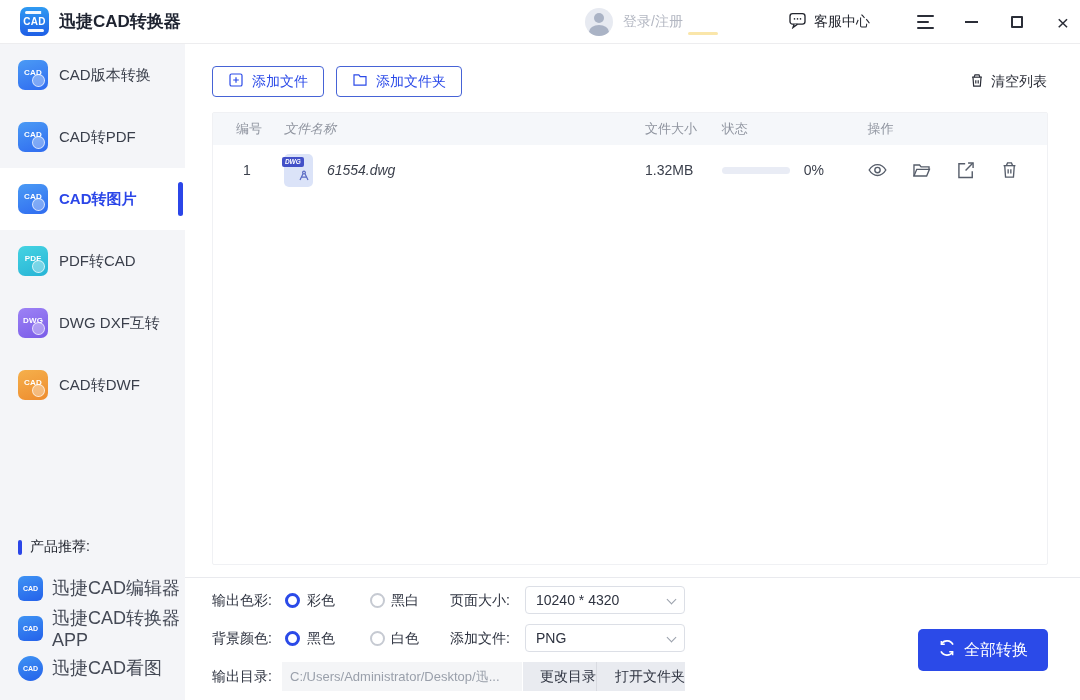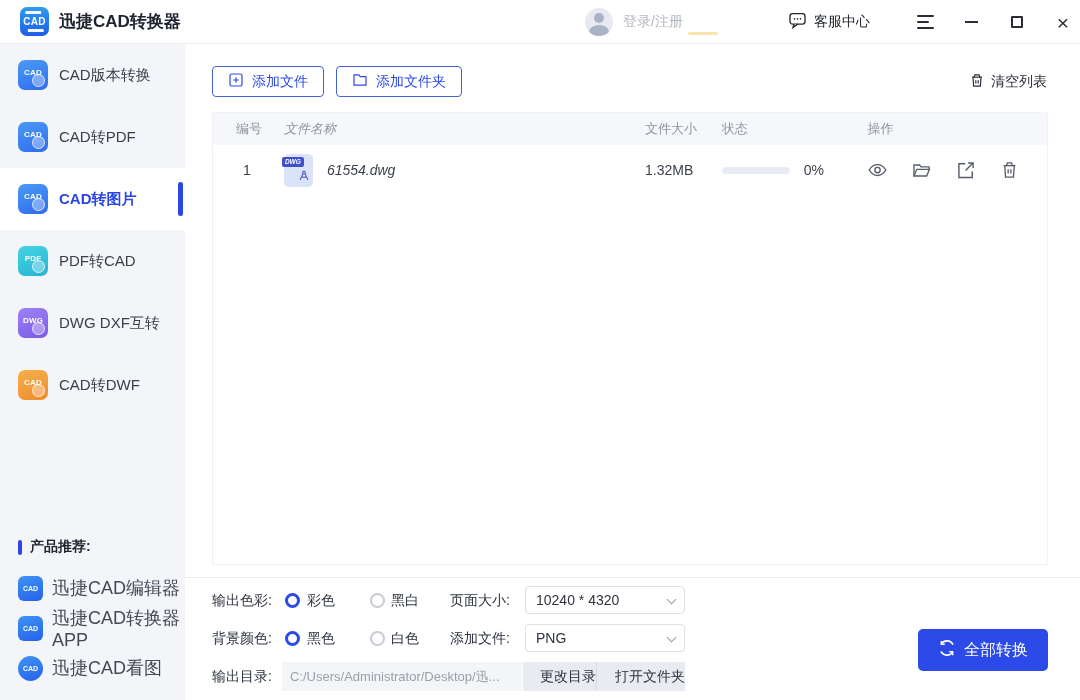--- a/index.html
+++ b/index.html
@@ -42,21 +42,21 @@
   .side-ic { width:30px; height:30px; border-radius:7px; display:flex; align-items:center; justify-content:center; position:relative; flex:none; }
   .side-ic .t { color:#fff; font-size:8px; font-weight:bold; letter-spacing:.2px; margin-top:-6px; }
   .side-ic:after { content:""; position:absolute; right:3px; bottom:3px; width:11px; height:11px; border-radius:50%; background:rgba(255,255,255,.35); border:1px solid rgba(255,255,255,.7); }
   .ic-blue   { background:linear-gradient(160deg,#4b9bf5,#2f6bf0); }
   .ic-teal   { background:linear-gradient(160deg,#45d3e2,#27b4d6); }
   .ic-purple { background:linear-gradient(160deg,#9d82f5,#7a5ce8); }
   .ic-orange { background:linear-gradient(160deg,#f5b04c,#ee8c2e); }
   .side-spacer { flex:1; }
   .rec-header { display:flex; align-items:center; gap:8px; padding-left:18px; height:26px; margin-bottom:8px; }
   .rec-bar { width:4px; height:15px; background:#2b46e8; border-radius:2px; }
-  .rec-title { font-size:14px; font-weight:bold; color:#22262f; }
+  .rec-title { font-size:14px; font-weight:normal; color:#22262f; }
   .rec-item { height:40px; display:flex; align-items:center; gap:9px; padding-left:18px; cursor:default; }
   .rec-ic { width:25px; height:25px; border-radius:6px; background:linear-gradient(160deg,#3f94f4,#2461ea); display:flex; align-items:center; justify-content:center; flex:none; }
   .rec-ic.round { border-radius:50%; }
   .rec-ic .t { color:#fff; font-size:7px; font-weight:bold; }
   .rec-item .label { font-size:18px; color:#454a56; }
   .sidebar .bottom-pad { height:12px; }
 
   
   .main { position:absolute; top:44px; left:185px; right:0; bottom:0; background:#fff; }
   .toolbar-btn { position:absolute; top:22px; height:31px; display:inline-flex; align-items:center; gap:8px; padding:0 15px; border:1px solid #4663d6; border-radius:4px; color:#2b4ae8; font-size:14px; background:#fff; cursor:default; }

